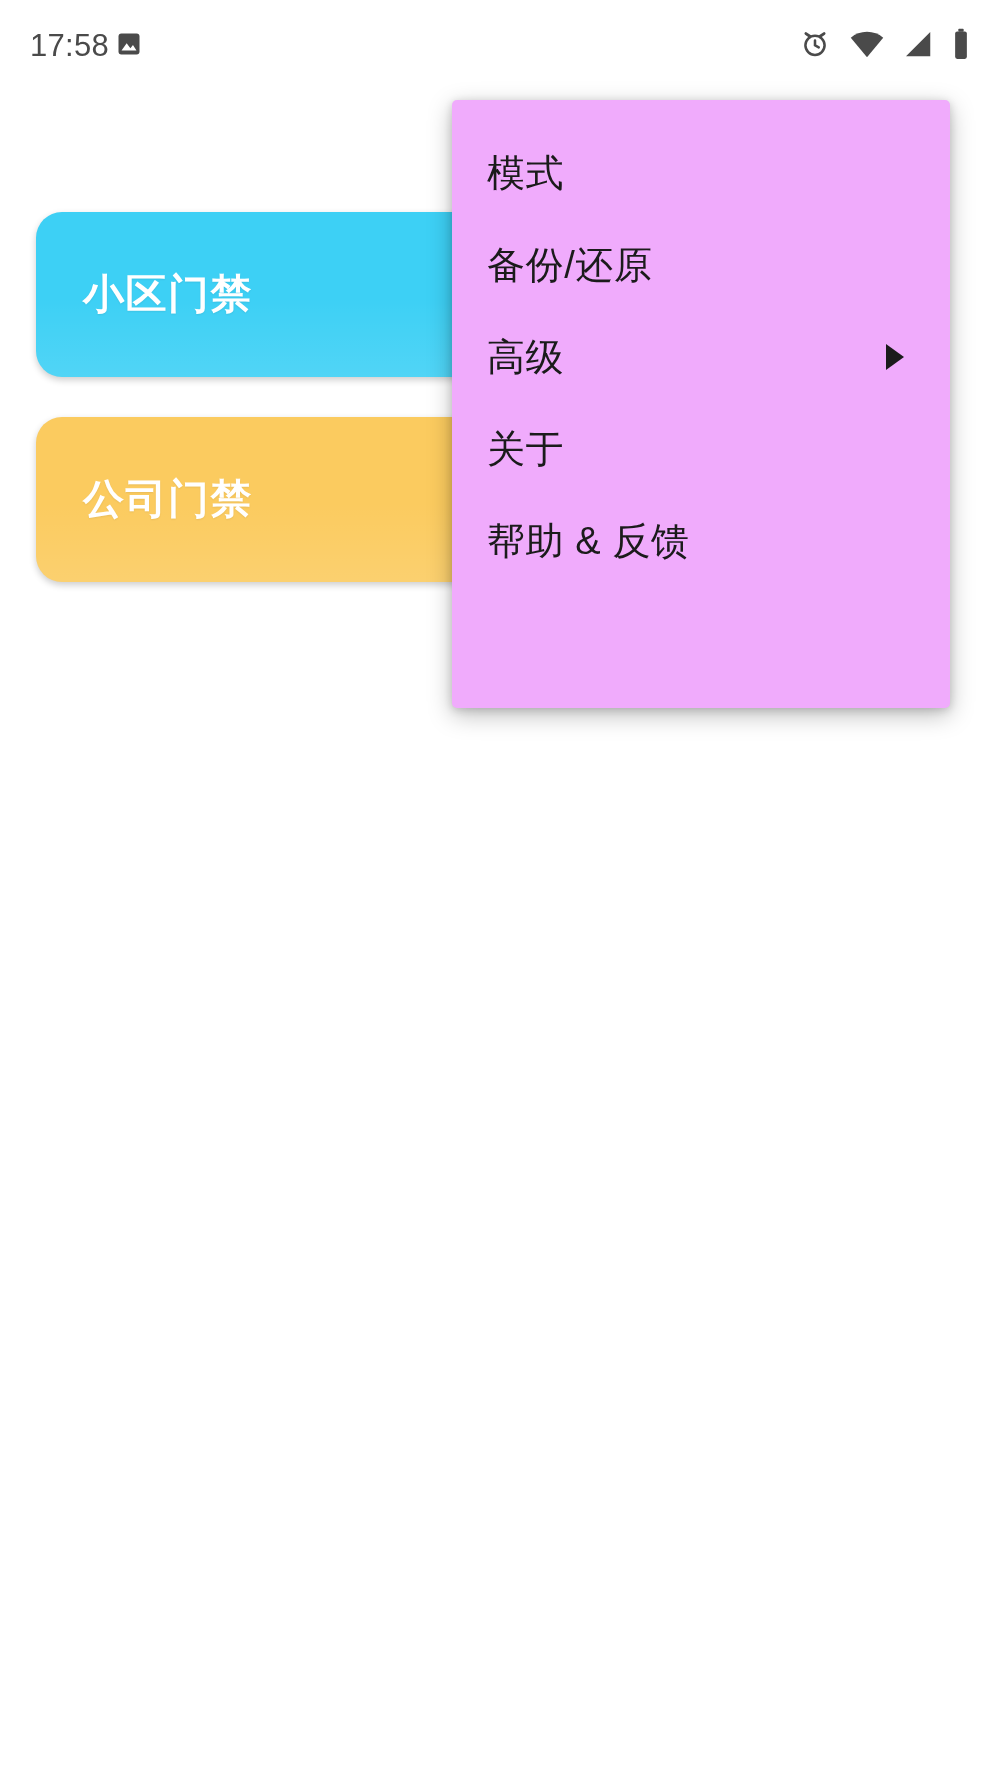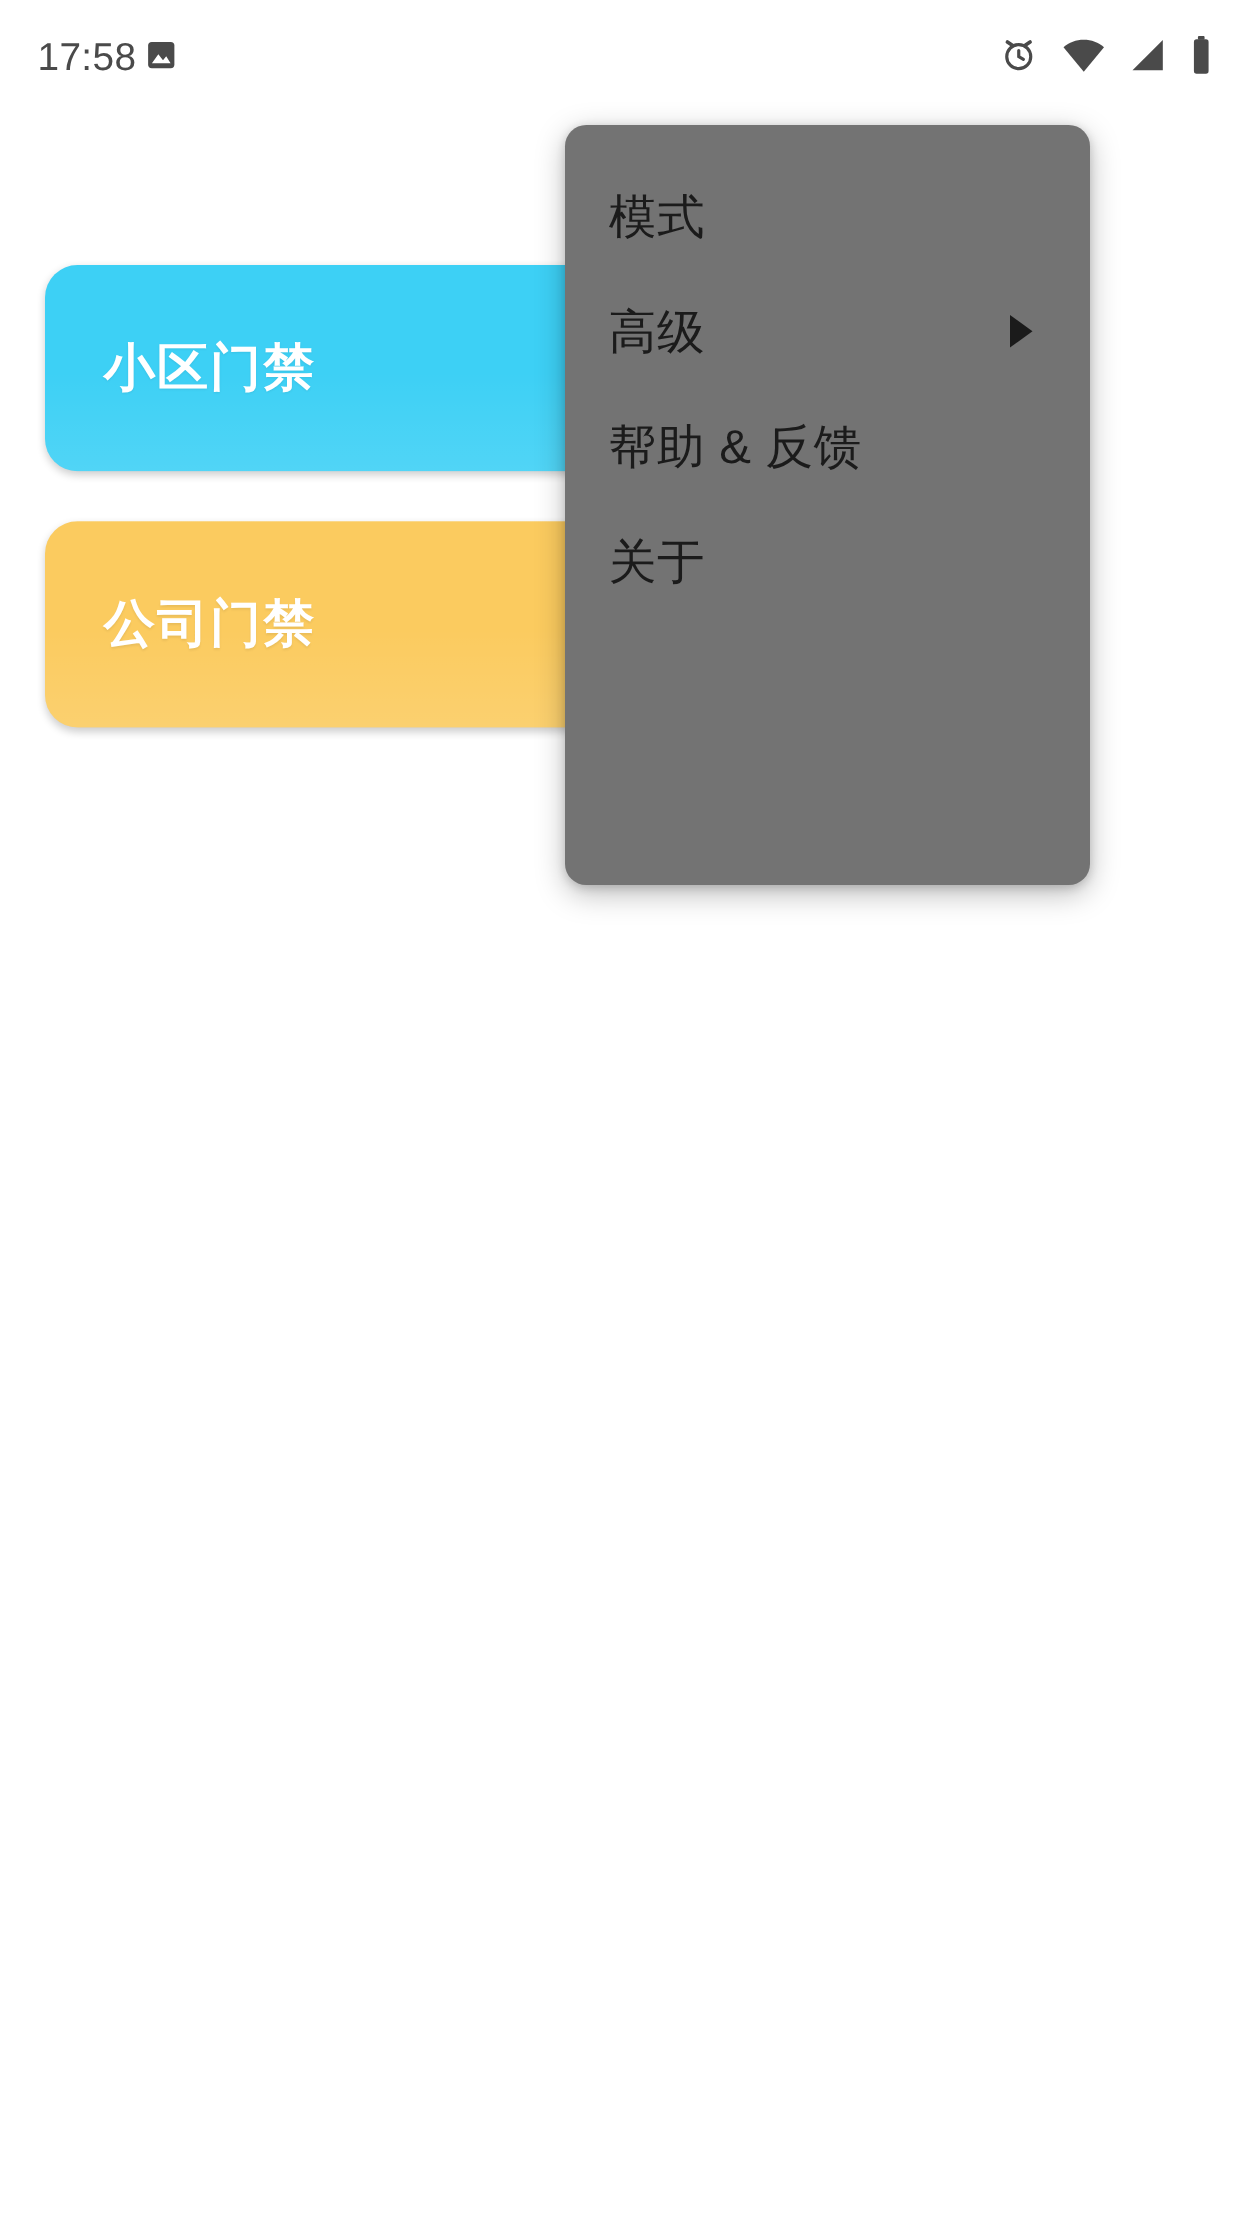--- a/index.html
+++ b/index.html
@@ -52,23 +52,23 @@
   .card-label {
     position:relative;
     margin-left:47px;
     font-size:41px; color:#ffffff; letter-spacing:1.5px;
     text-shadow:0 1px 2px rgba(0,0,0,0.07);
   }
 
   
   .popup-menu {
     position:absolute; left:452px; top:100px;
-    width:420px; height:608px;
-    background:#737373;
-    border-radius:17px;
+    width:498px; height:608px;
+    background:#f0abfc;
+    border-radius:5px;
     box-shadow:0 7px 24px rgba(0,0,0,0.26), 0 2px 8px rgba(0,0,0,0.16);
     padding:27px 0 27px 0;
   }
   .menu-item {
     position:relative;
     height:92px;
     display:flex; align-items:center;
     padding:0 26px 0 35px;
     cursor:pointer;
   }
@@ -142,29 +142,32 @@
 
   </div>
 
   <div class="popup-menu">
 
     <div class="menu-item">
       <span class="menu-item-label">模式</span>
     </div>
 
 
+    <div class="menu-item">
+      <span class="menu-item-label">备份/还原</span>
+    </div>
 
     <div class="menu-item">
       <span class="menu-item-label">高级</span>
       <span class="submenu-arrow"></span>
     </div>
 
     <div class="menu-item">
-      <span class="menu-item-label">帮助 &amp; 反馈</span>
+      <span class="menu-item-label">关于</span>
     </div>
 
     <div class="menu-item">
-      <span class="menu-item-label">关于</span>
+      <span class="menu-item-label">帮助 &amp; 反馈</span>
     </div>
 
   </div>
 
 </div>
 
 </body></html>

